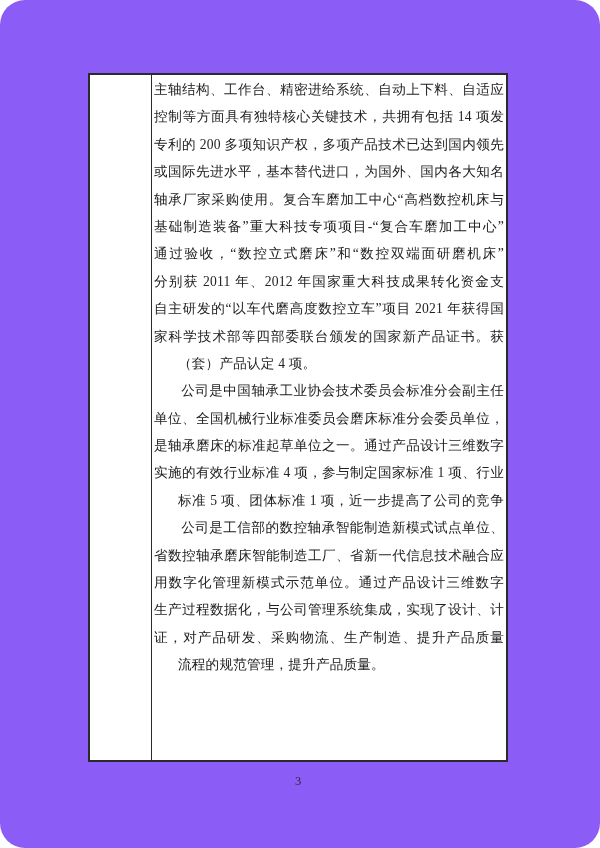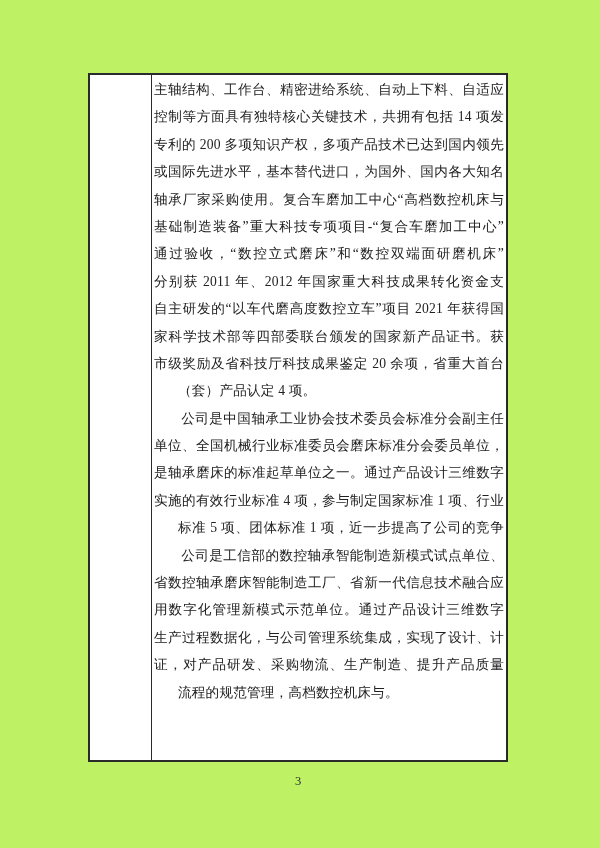--- a/index.html
+++ b/index.html
@@ -4,24 +4,25 @@
 <style>
   html, body {
     margin: 0;
     padding: 0;
     background: #ffffff;
   }
   .page {
     position: relative;
     width: 600px;
     height: 848px;
-    background: #bef264;
+    background: #8b5cf6;
     font-family: "Liberation Serif", "DejaVu Serif", serif;
     color: #212121;
     overflow: hidden;
+    border-radius: 25px;
   }
   .content-table {
     position: absolute;
     left: 88px;
     top: 73px;
     width: 420px;
     height: 689px;
     border: 2px solid #2b2b2b;
     box-sizing: border-box;
     display: flex;
@@ -75,31 +76,30 @@
       <div class="line">主轴结构、工作台、精密进给系统、自动上下料、自适应</div>
       <div class="line">控制等方面具有独特核心关键技术，共拥有包括 14 项发明</div>
       <div class="line">专利的 200 多项知识产权，多项产品技术已达到国内领先</div>
       <div class="line">或国际先进水平，基本替代进口，为国外、国内各大知名</div>
       <div class="line">轴承厂家采购使用。复合车磨加工中心“高档数控机床与</div>
       <div class="line">基础制造装备”重大科技专项项目-“复合车磨加工中心”</div>
       <div class="line">通过验收，“数控立式磨床”和“数控双端面研磨机床”</div>
       <div class="line">分别获 2011 年、2012 年国家重大科技成果转化资金支持。</div>
       <div class="line">自主研发的“以车代磨高度数控立车”项目 2021 年获得国</div>
       <div class="line">家科学技术部等四部委联台颁发的国家新产品证书。获省、</div>
-      <div class="line">市级奖励及省科技厅科技成果鉴定 20 余项，省重大首台</div>
       <div class="line last">（套）产品认定 4 项。</div>
 
       <div class="line indent">公司是中国轴承工业协会技术委员会标准分会副主任</div>
       <div class="line">单位、全国机械行业标准委员会磨床标准分会委员单位，</div>
       <div class="line">是轴承磨床的标准起草单位之一。通过产品设计三维数字化</div>
       <div class="line">实施的有效行业标准 4 项，参与制定国家标准 1 项、行业</div>
       <div class="line last">标准 5 项、团体标准 1 项，近一步提高了公司的竞争优势。</div>
 
       <div class="line indent">公司是工信部的数控轴承智能制造新模式试点单位、</div>
       <div class="line">省数控轴承磨床智能制造工厂、省新一代信息技术融合应</div>
       <div class="line">用数字化管理新模式示范单位。通过产品设计三维数字化，</div>
       <div class="line">生产过程数据化，与公司管理系统集成，实现了设计、计</div>
       <div class="line">证，对产品研发、采购物流、生产制造、提升产品质量</div>
-      <div class="line last">流程的规范管理，高档数控机床与。</div>
+      <div class="line last">流程的规范管理，提升产品质量。</div>
     </div>
   </div>
   <div class="page-number">3</div>
 </div>
 
 </body></html>

